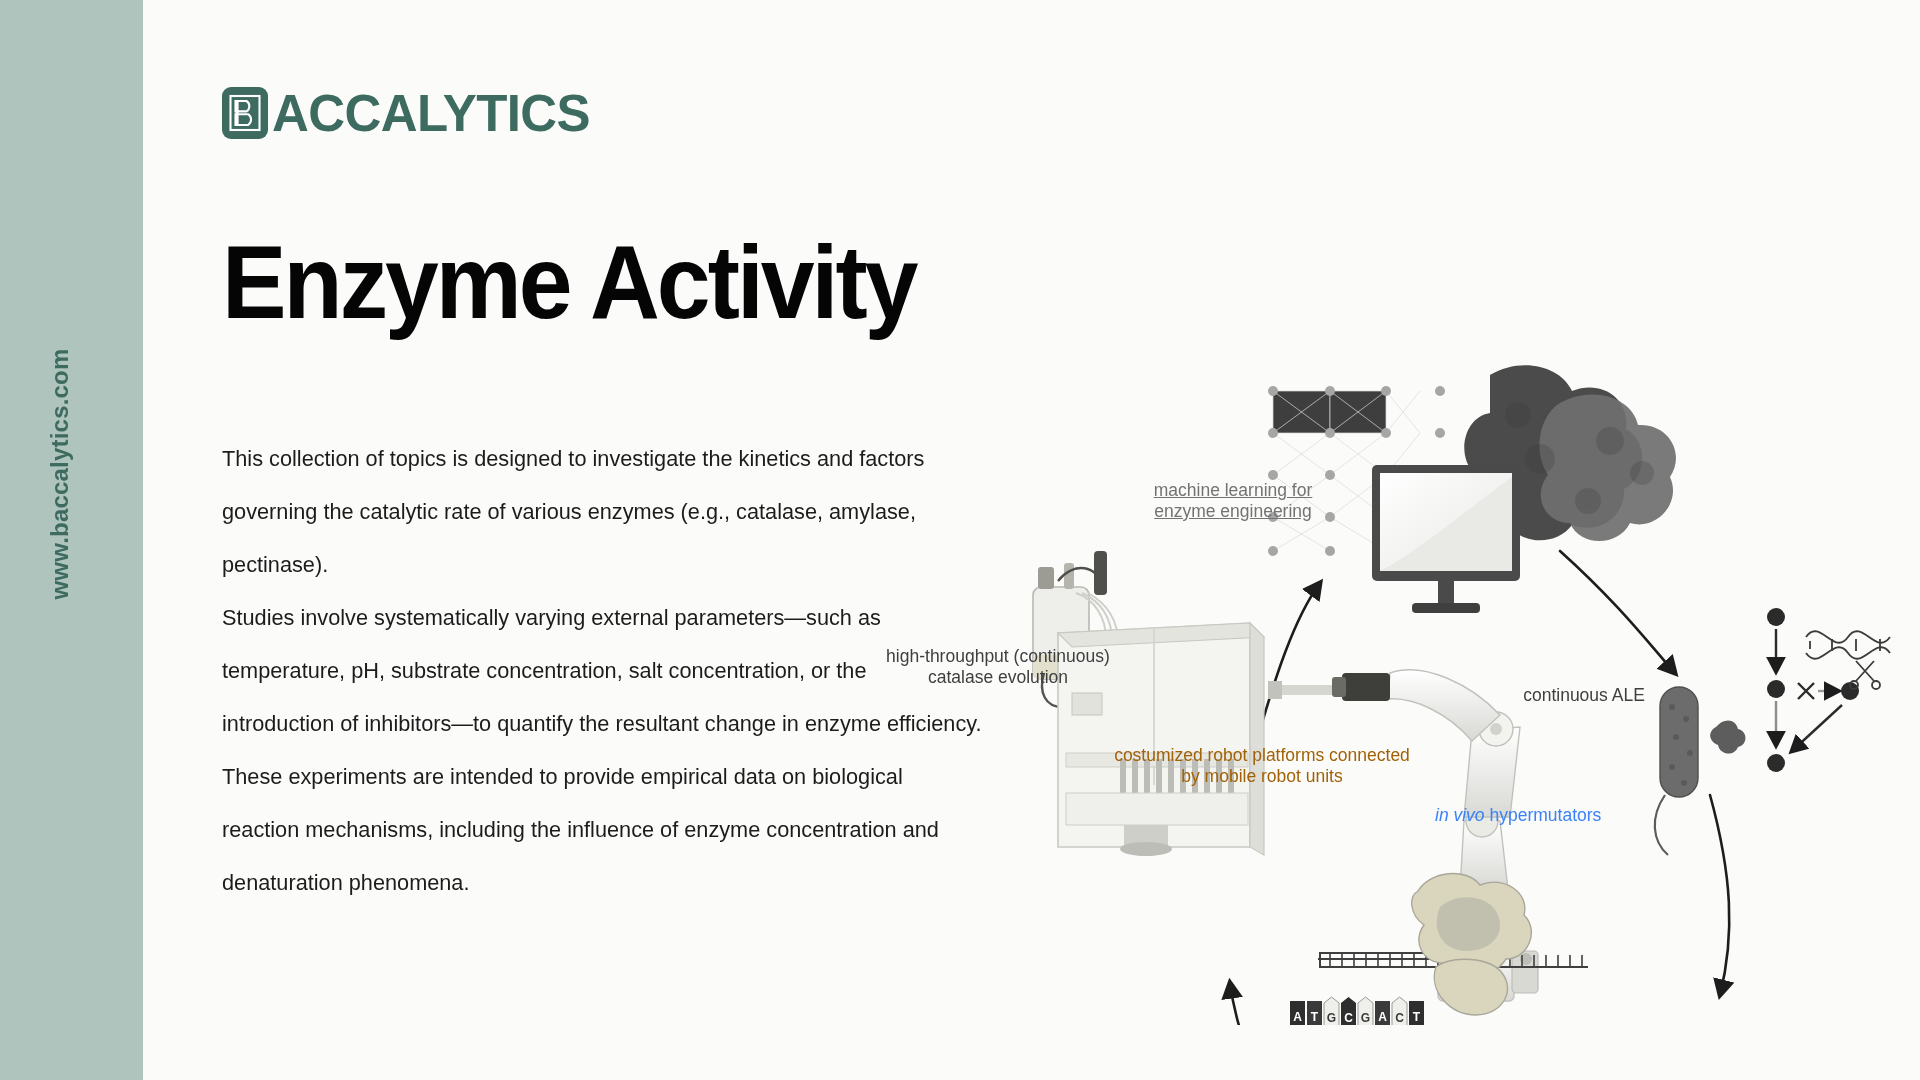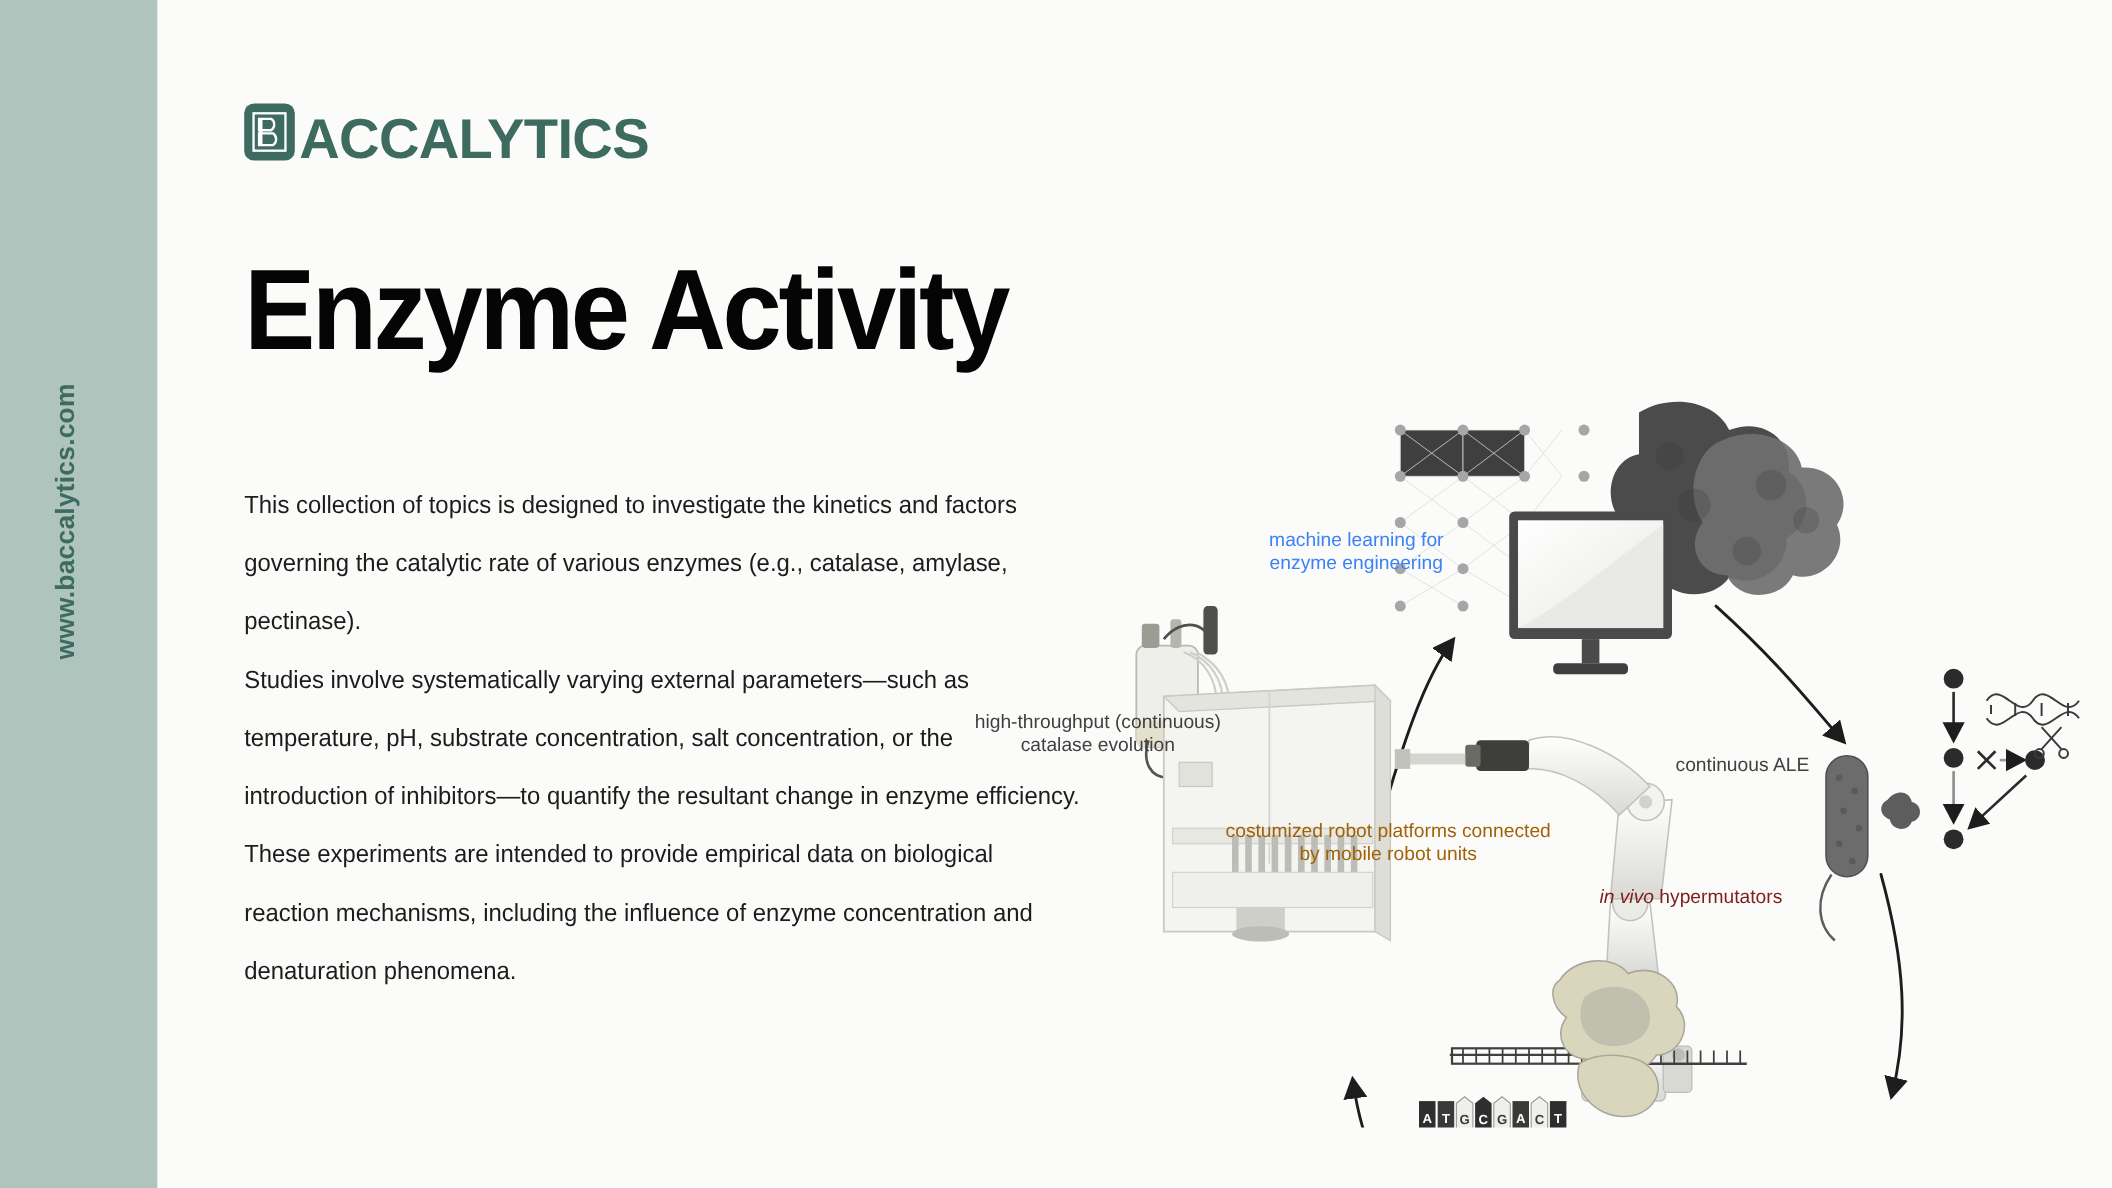--- a/index.html
+++ b/index.html
@@ -97,21 +97,21 @@
 
   <div class="logo">
     <span class="logo-mark" style="background: rgb(61, 107, 96);">
       <svg width="46" height="52" viewBox="0 0 46 52" aria-hidden="true">
         <rect x="8.5" y="9" width="29" height="34" fill="none" stroke="#ffffff" stroke-width="2.1"></rect>
         <path d="M13.5 14 h11 a6.2 6.2 0 0 1 0 10.4 h-11 z" fill="none" stroke="#ffffff" stroke-width="2.1"></path>
         <path d="M13.5 27.2 h12.6 a6.4 6.4 0 0 1 0 10.8 h-12.6 z" fill="none" stroke="#ffffff" stroke-width="2.1"></path>
         <rect x="13.5" y="14" width="3.1" height="24" fill="#ffffff"></rect>
       </svg>
     </span>
-    <span class="logo-word" style="color: rgb(61, 107, 96); margin-top: 14px;">ACCALYTICS</span>
+    <span class="logo-word" style="color: rgb(61, 107, 96);">ACCALYTICS</span>
   </div>
 
   <div class="title" style="color: rgb(5, 5, 5);">Enzyme Activity</div>
 
   <div class="body-copy">
     <p>This collection of topics is designed to investigate the kinetics and factors governing the catalytic rate of various enzymes (e.g., catalase, amylase, pectinase).</p>
     <p>Studies involve systematically varying external parameters—such as temperature, pH, substrate concentration, salt concentration, or the introduction of inhibitors—to quantify the resultant change in enzyme efficiency. These experiments are intended to provide empirical data on biological reaction mechanisms, including the influence of enzyme concentration and denaturation phenomena.</p>
   </div>
 
   <div class="diagram">
@@ -365,23 +365,23 @@
           <path d="M372,648 l7.5,-6 l7.5,6 v24 h-15 z" fill="#efefec" stroke="#9a9a95" stroke-width="1"></path>
           <text x="379.5" y="667" font-family="Liberation Sans, sans-serif" font-size="12" font-weight="700" fill="#3a3a3a" text-anchor="middle">C</text>
         </g>
         <g>
           <rect x="389" y="646" width="15" height="26" fill="#2e2e2e"></rect>
           <text x="396.5" y="666" font-family="Liberation Sans, sans-serif" font-size="12" font-weight="700" fill="#ffffff" text-anchor="middle">T</text>
         </g>
       </g>
     </svg>
 
-    <div class="dlabel" id="lbl-ml" style="color: #3b82f6;">machine learning for
+    <div class="dlabel" id="lbl-ml" style="color: #737373; text-decoration: underline;">machine learning for
 enzyme engineering</div>
     <div class="dlabel" id="lbl-ht" style="color: rgb(63, 63, 63);">high-throughput (continuous)
 catalase evolution</div>
     <div class="dlabel" id="lbl-robot" style="color: #a16207;">costumized robot platforms connected
 by mobile robot units</div>
     <div class="dlabel" id="lbl-ale" style="color: rgb(63, 63, 63);">continuous ALE</div>
-    <div class="dlabel" id="lbl-vivo" style="color: #7f1d1d; margin-left: 19px;"><i>in vivo</i><span> hypermutators</span></div>
+    <div class="dlabel" id="lbl-vivo" style="color: #3b82f6;"><i>in vivo</i><span> hypermutators</span></div>
   </div>
 
 </div>
 
 </body></html>

